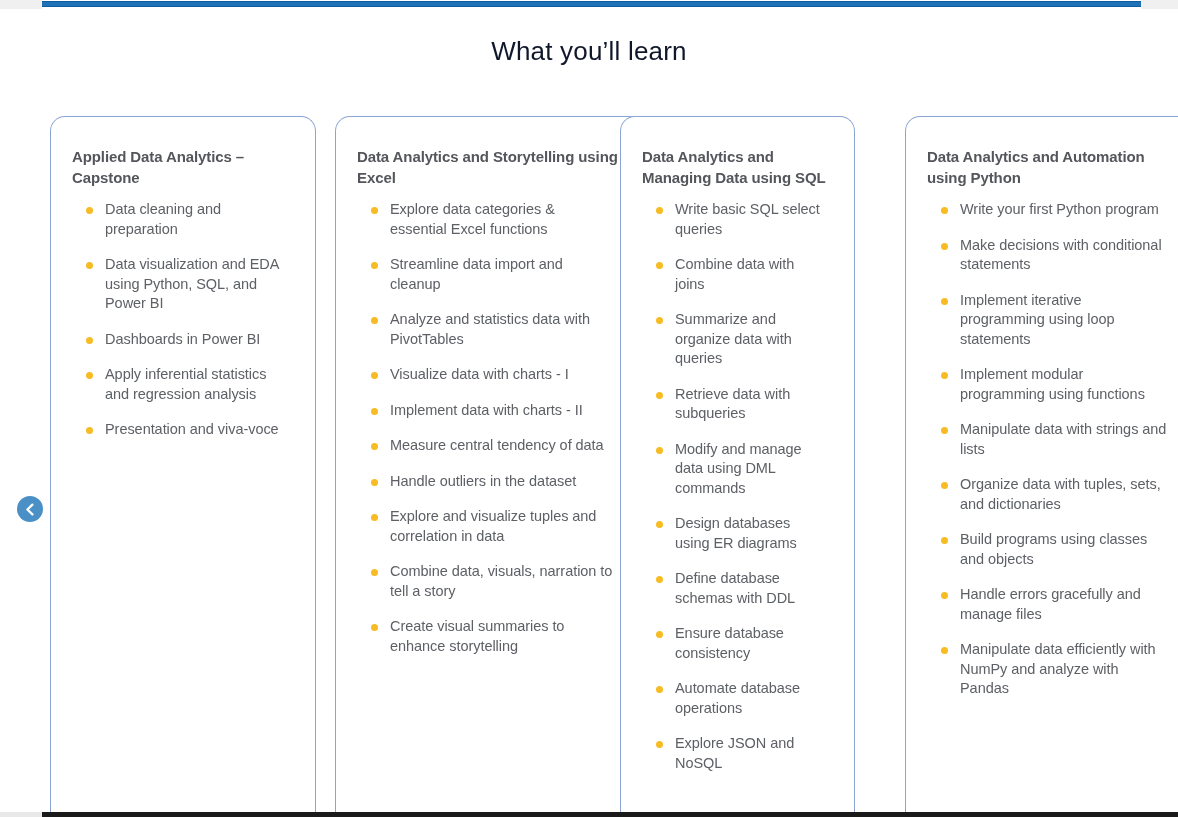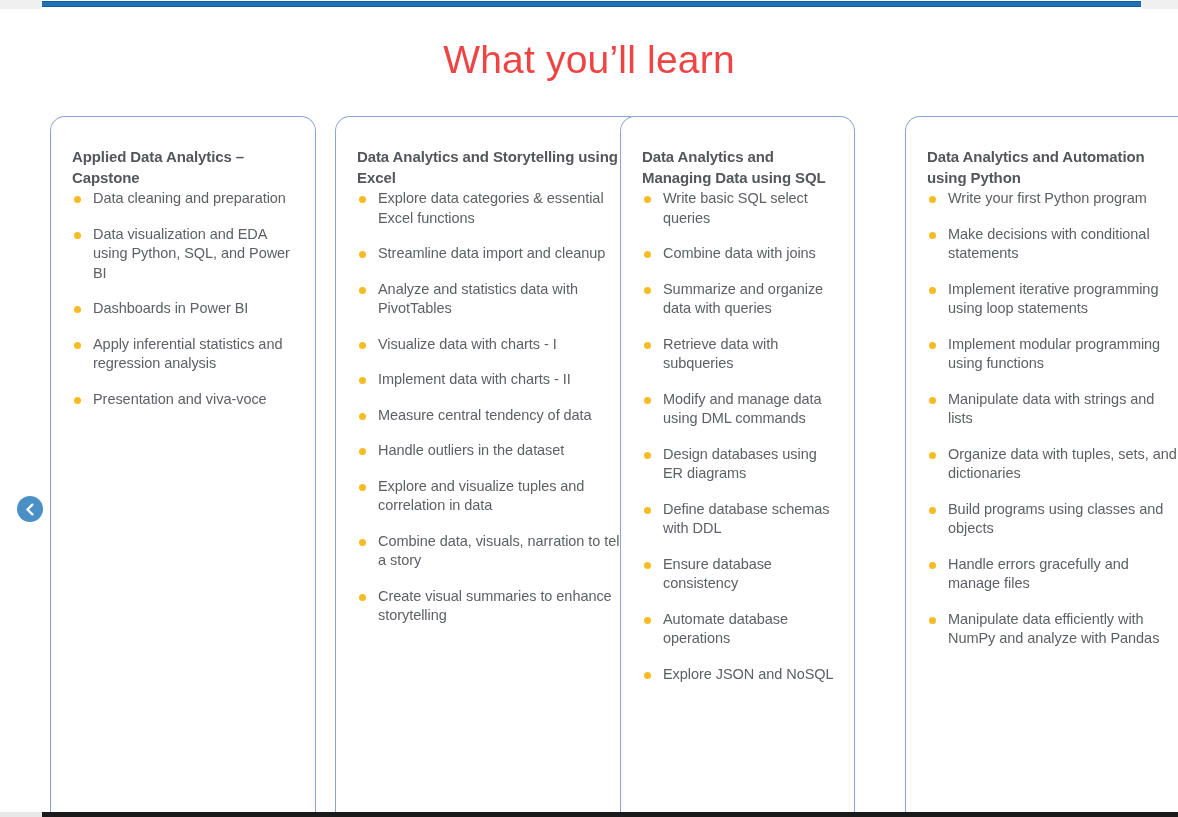--- a/index.html
+++ b/index.html
@@ -39,24 +39,24 @@
     border-top: 1px solid #0d5c9e;
     border-bottom: 1px solid #0d5c9e;
   }
 
   
   .page-title {
     position: absolute;
     left: 0; top: 8px;
     width: 1178px;
     text-align: center;
-    font-size: 39px;
+    font-size: 26px;
     font-weight: 300;
     letter-spacing: 0.2px;
-    color: #ef4444;
+    color: #0f172a;
     line-height: 52px;
     white-space: nowrap;
   }
 
   
   .nav-prev {
     position: absolute;
     left: 17px; top: 496px;
     width: 26px; height: 26px;
     border-radius: 50%;
@@ -98,21 +98,21 @@
     font-size: 15px;
     font-weight: bold;
     color: #54565b;
     line-height: 20.5px;
     letter-spacing: -0.1px;
     margin: 0 0 1px 0;
   }
 
   ul.card-list {
     list-style: none;
-    margin: 0;
+    margin: 12px;
     padding: 0;
   }
   ul.card-list li {
     position: relative;
     padding-left: 21px;
     margin-bottom: 16px;
     font-size: 14.5px;
     line-height: 19.5px;
     color: #5d6065;
     letter-spacing: -0.05px;

